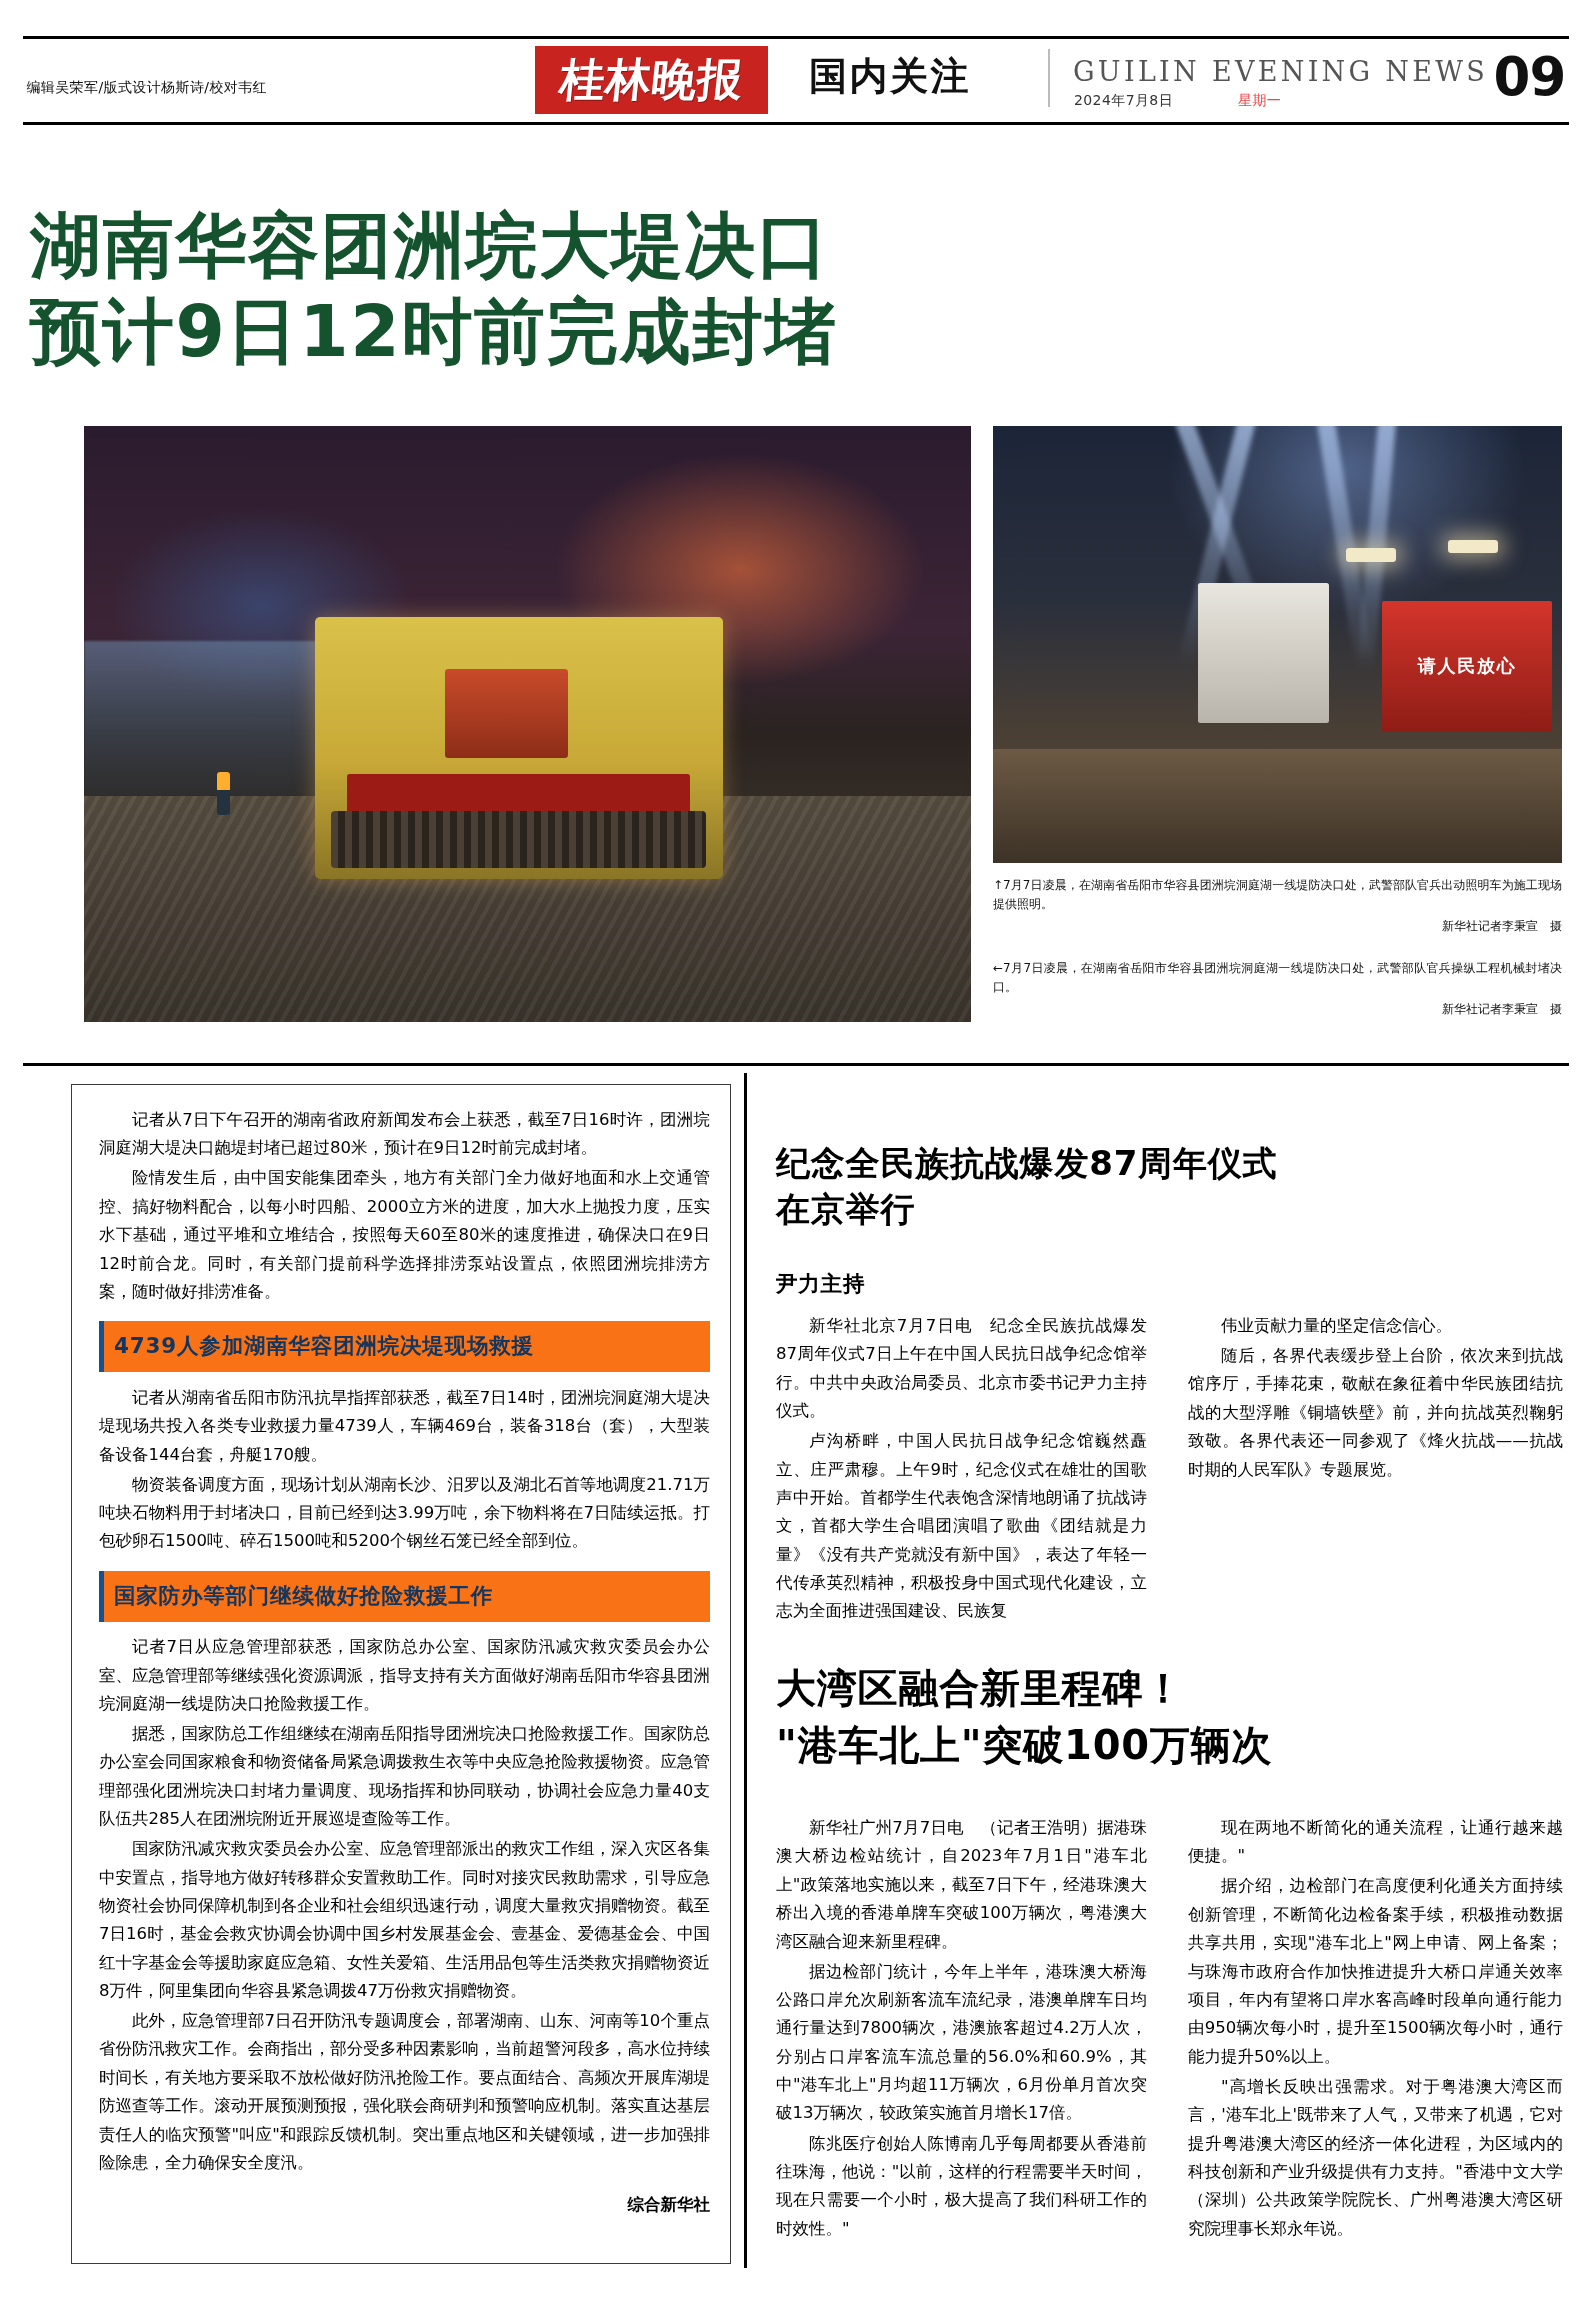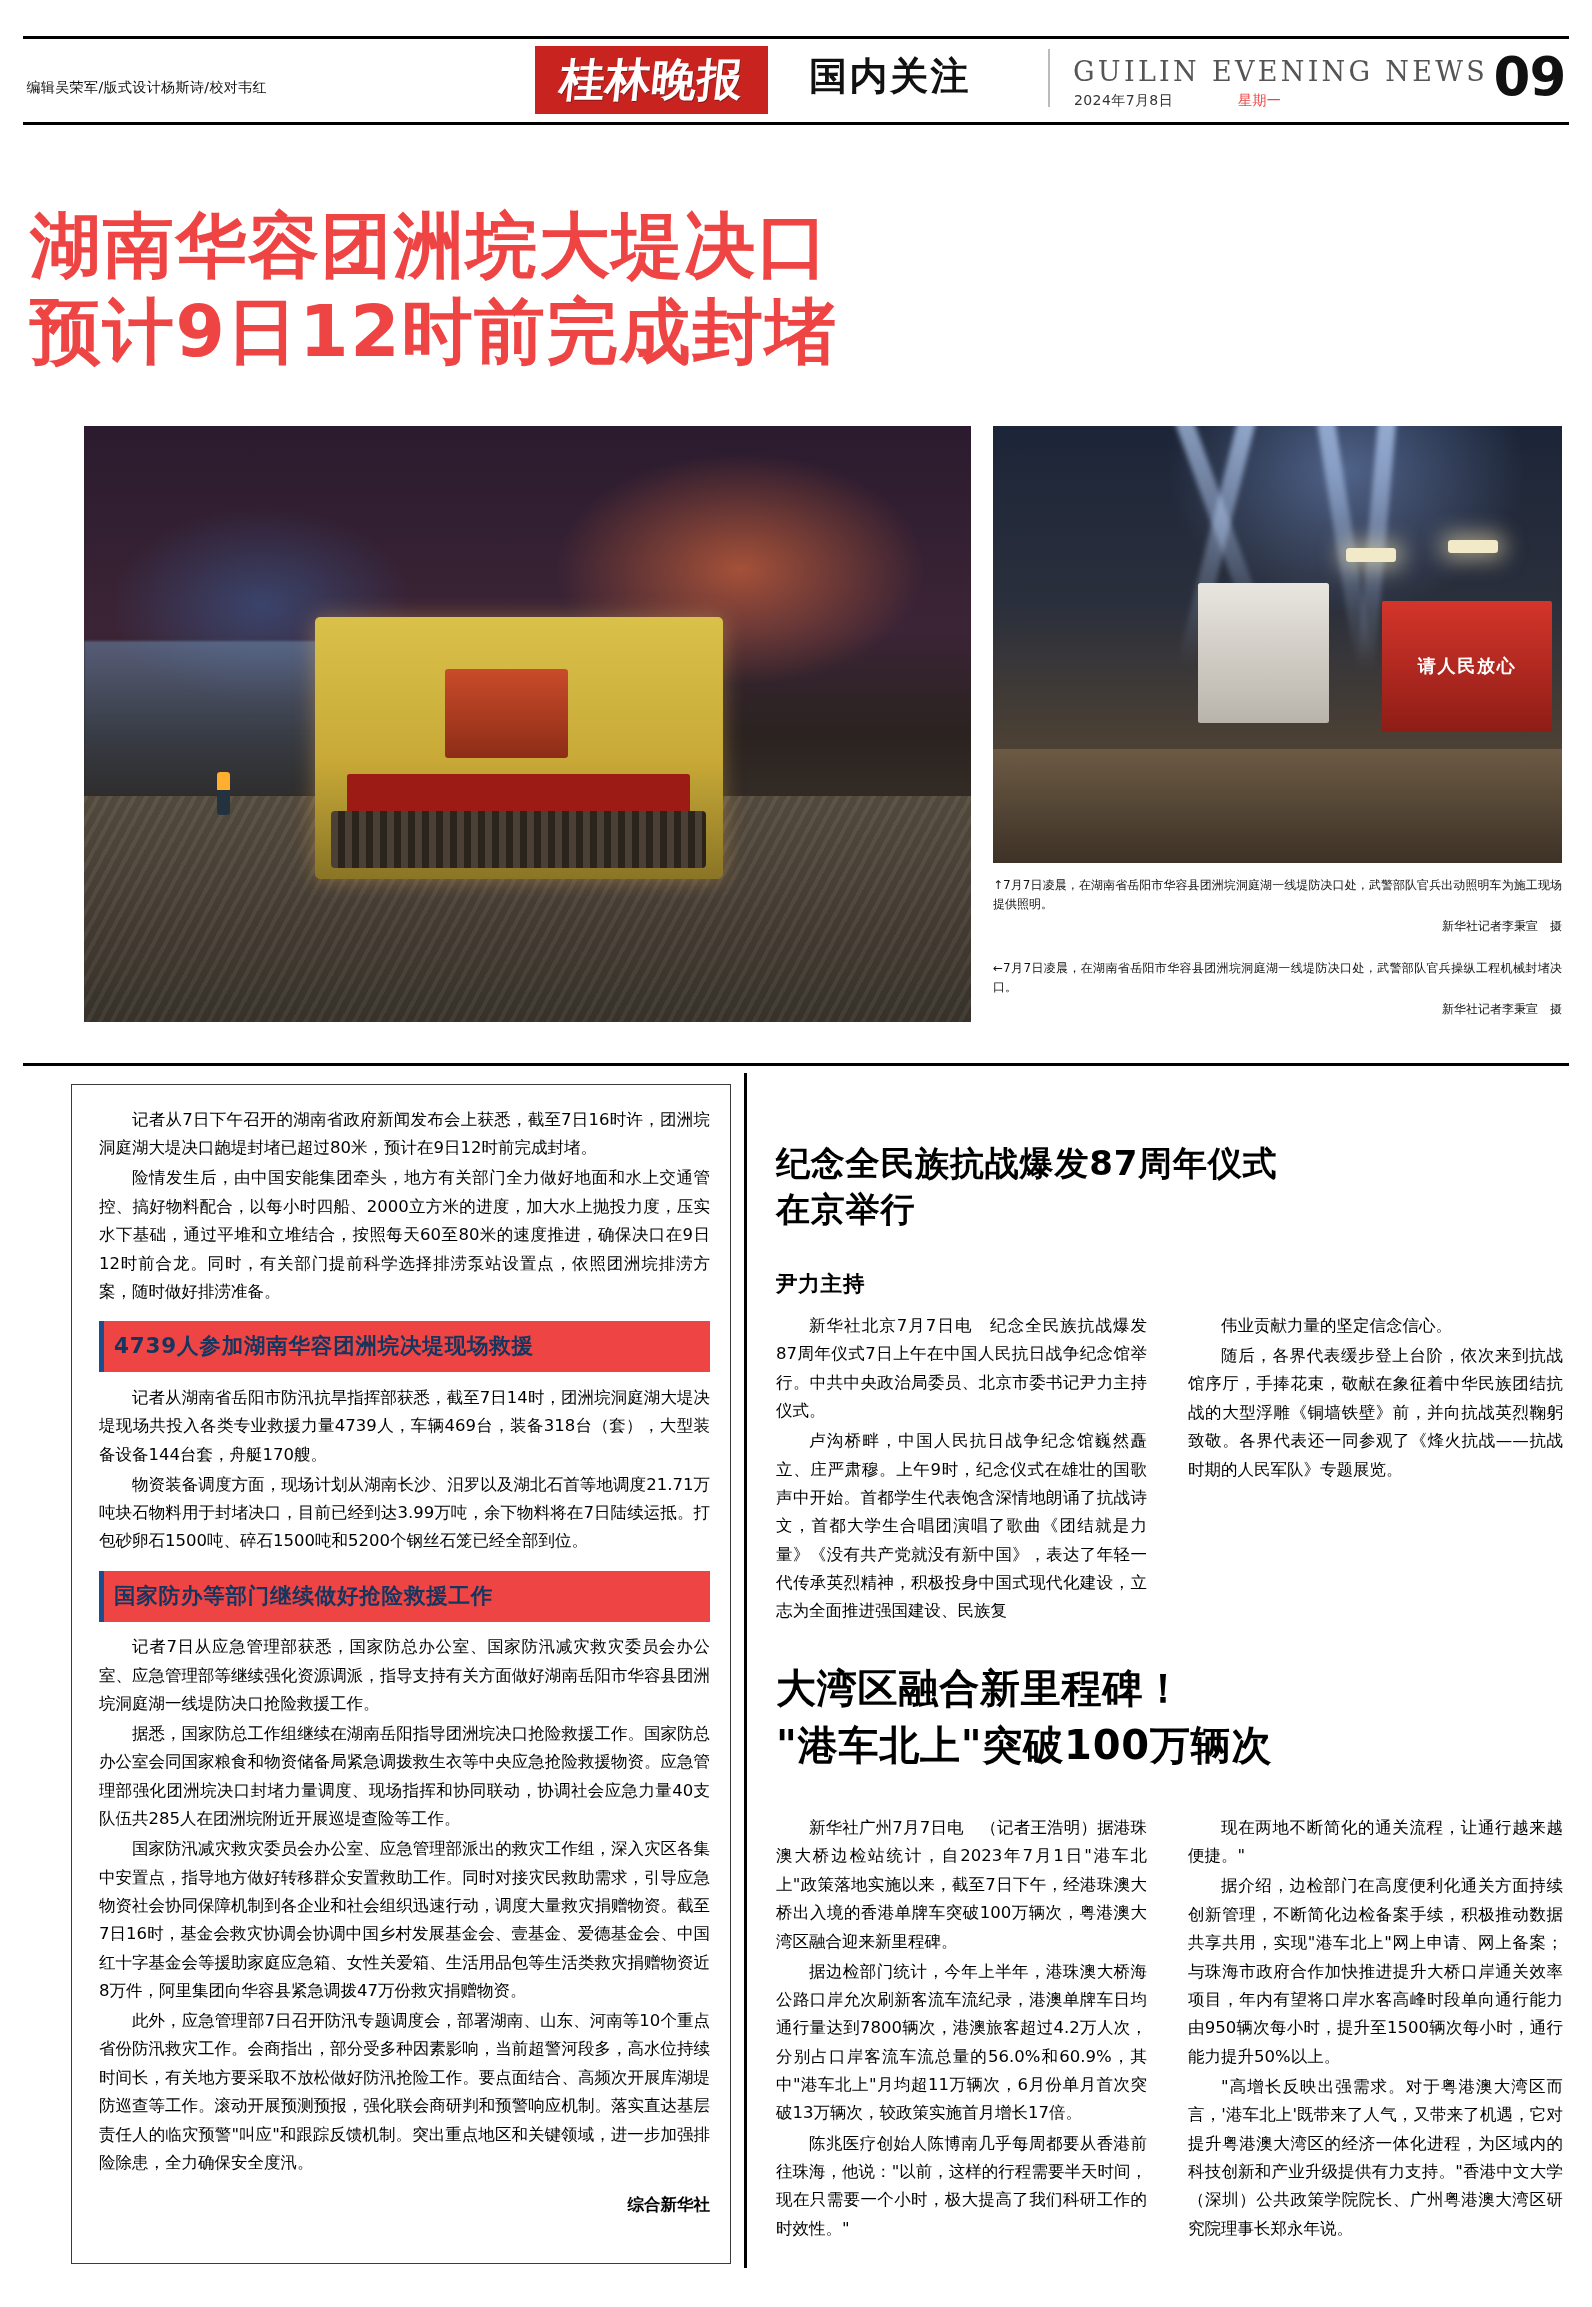--- a/index.html
+++ b/index.html
@@ -138,21 +138,21 @@
   .headline {
     position: absolute;
     left: 30px;
     top: 155px;
     width: 1155px;
     font-family: "DejaVu Sans", "Liberation Sans", sans-serif;
     font-weight: bold;
     font-size: 71px;
     line-height: 1.22;
     letter-spacing: 1.7px;
-    color: #ef4444;
+    color: #14532d;
   }
   .headline .l2 { display: block; }
 
   
   .photo {
     position: absolute;
     overflow: hidden;
     background: #1a1a22;
   }
   .photo-main {
@@ -297,21 +297,21 @@
     text-indent: 2em;
   }
 
   .col-left {
     left: 99px;
     top: 1106px;
     width: 611px;
   }
 
   .subhead {
-    background: #ef4444;
+    background: #f97316;
     border-left: 5.8px solid #1a4f8f;
     font-weight: bold;
     font-size: 21.5px;
     line-height: 1.9;
     padding: 5px 10px;
     margin: 15px 0 11.6px 0;
     color: #12365f;
     letter-spacing: 0.8px;
   }
   .signature {

